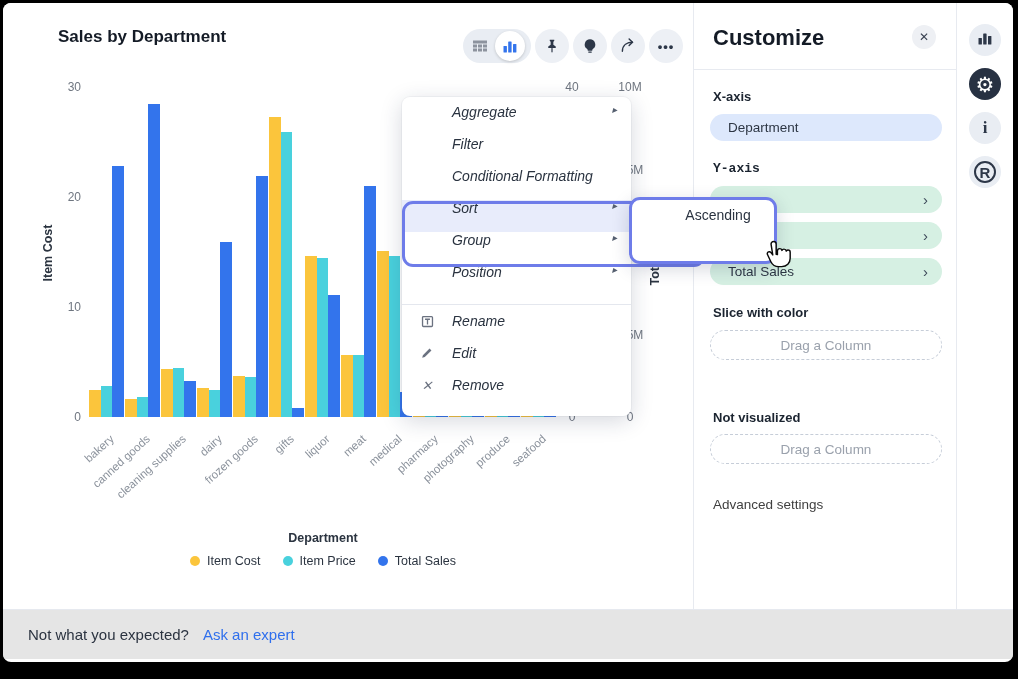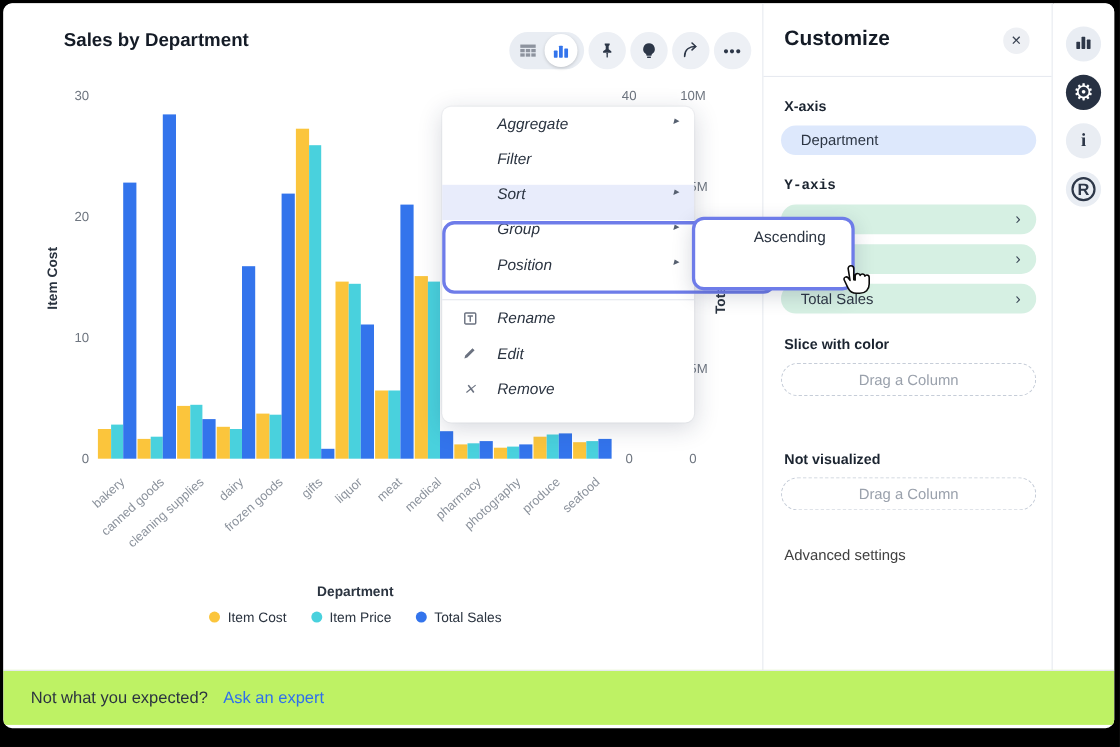--- a/index.html
+++ b/index.html
@@ -52,21 +52,21 @@
     box-shadow:0 5px 18px rgba(30,40,70,.18); }
   .submenu-item { height:30.5px; display:flex; align-items:center; justify-content:center; font-size:14px; color:#2a3340;padding-left:30px; }
   .submenu-item.highlight { background:#e8ecfb; }
 
   #cursor { position:absolute; left:757px; top:236px; z-index:100; pointer-events:none; }
 
   
   #customize { position:absolute; left:690px; top:0; width:264px; height:606px; background:#fff;
     border-left:1px solid #e7eaf0; border-right:1px solid #e7eaf0; }
   .cust-header { position:relative; height:67px; border-bottom:1px solid #e7eaf0; }
-  .cust-title { position:absolute; left:19px; top:22px; font-size:19px; font-weight:700; color:#141b26; }
+  .cust-title { position:absolute; left:19px; top:22px; font-size:22px; font-weight:700; color:#141b26; }
   .close-btn { position:absolute; right:20px; top:22px; width:24px; height:24px; border-radius:50%;
     background:#eef0f4; display:flex; align-items:center; justify-content:center; font-size:12px; color:#3a4352; }
   .sec-label { position:absolute; left:19px; font-size:13px; font-weight:700; color:#1b2430; }
   .pill { position:absolute; left:16px; width:232px; height:27px; border-radius:14px;
     display:flex; align-items:center; font-size:13.5px; color:#2d3644; padding:0 14px 0 18px; }
   .pill.blue { background:#dde8fc; }
   .pill.mint { background:#d6f0e3; justify-content:space-between; }
   .pill .chev { font-size:15px; color:#3e4a5a; margin-left:auto; }
   .dropzone { position:absolute; left:16px; width:232px; height:30px; border:1px dashed #c6cdd8;
     border-radius:15px; display:flex; align-items:center; justify-content:center;
@@ -77,21 +77,21 @@
   #right-rail { position:absolute; left:955px; top:0; width:55px; height:606px; background:#fff; }
   .rail-btn { position:absolute; left:11px; width:32px; height:32px; border-radius:50%;
     background:#e9edf3; display:flex; align-items:center; justify-content:center; color:#2d3748; }
   .rail-btn.active { background:#273142; color:#fff; }
   .rail-gear { font-size:21px; line-height:1; }
   .rail-info { font-family:"Liberation Serif", serif; font-weight:700; font-size:17px; }
   .rail-r { font-weight:700; font-size:15px; width:22px; height:22px; border:2px solid #2d3748;
     border-radius:50%; display:flex; align-items:center; justify-content:center; }
 
   
-  #footer { position:absolute; left:0; top:606px; width:1010px; height:50px; background:#bef264;
+  #footer { position:absolute; left:0; top:606px; width:1010px; height:50px; background:#e5e5e5;
     border-top:1px solid #e6e9ef; display:flex; align-items:center; padding-left:25px; }
   .footer-q { font-size:15px; color:#2b3340; }
   .footer-link { font-size:15px; color:#2f6fed; margin-left:14px; }
 </style>
 </head>
 <body>
 
 <div id="window">
 
   <div id="chart-area">
@@ -235,20 +235,23 @@
   </div>
 
   <div id="context-menu">
       <div class="menu-item">
         <div class="mi-label">Aggregate</div>
         <div class="mi-arrow">▸</div>
       </div>
       <div class="menu-item">
         <div class="mi-label">Filter</div>
       </div>
+      <div class="menu-item">
+        <div class="mi-label">Conditional Formatting</div>
+      </div>
       <div class="menu-item highlight">
         <div class="mi-label">Sort</div>
         <div class="mi-arrow">▸</div>
       </div>
       <div class="menu-item">
         <div class="mi-label">Group</div>
         <div class="mi-arrow">▸</div>
       </div>
       <div class="menu-item">
         <div class="mi-label">Position</div>

